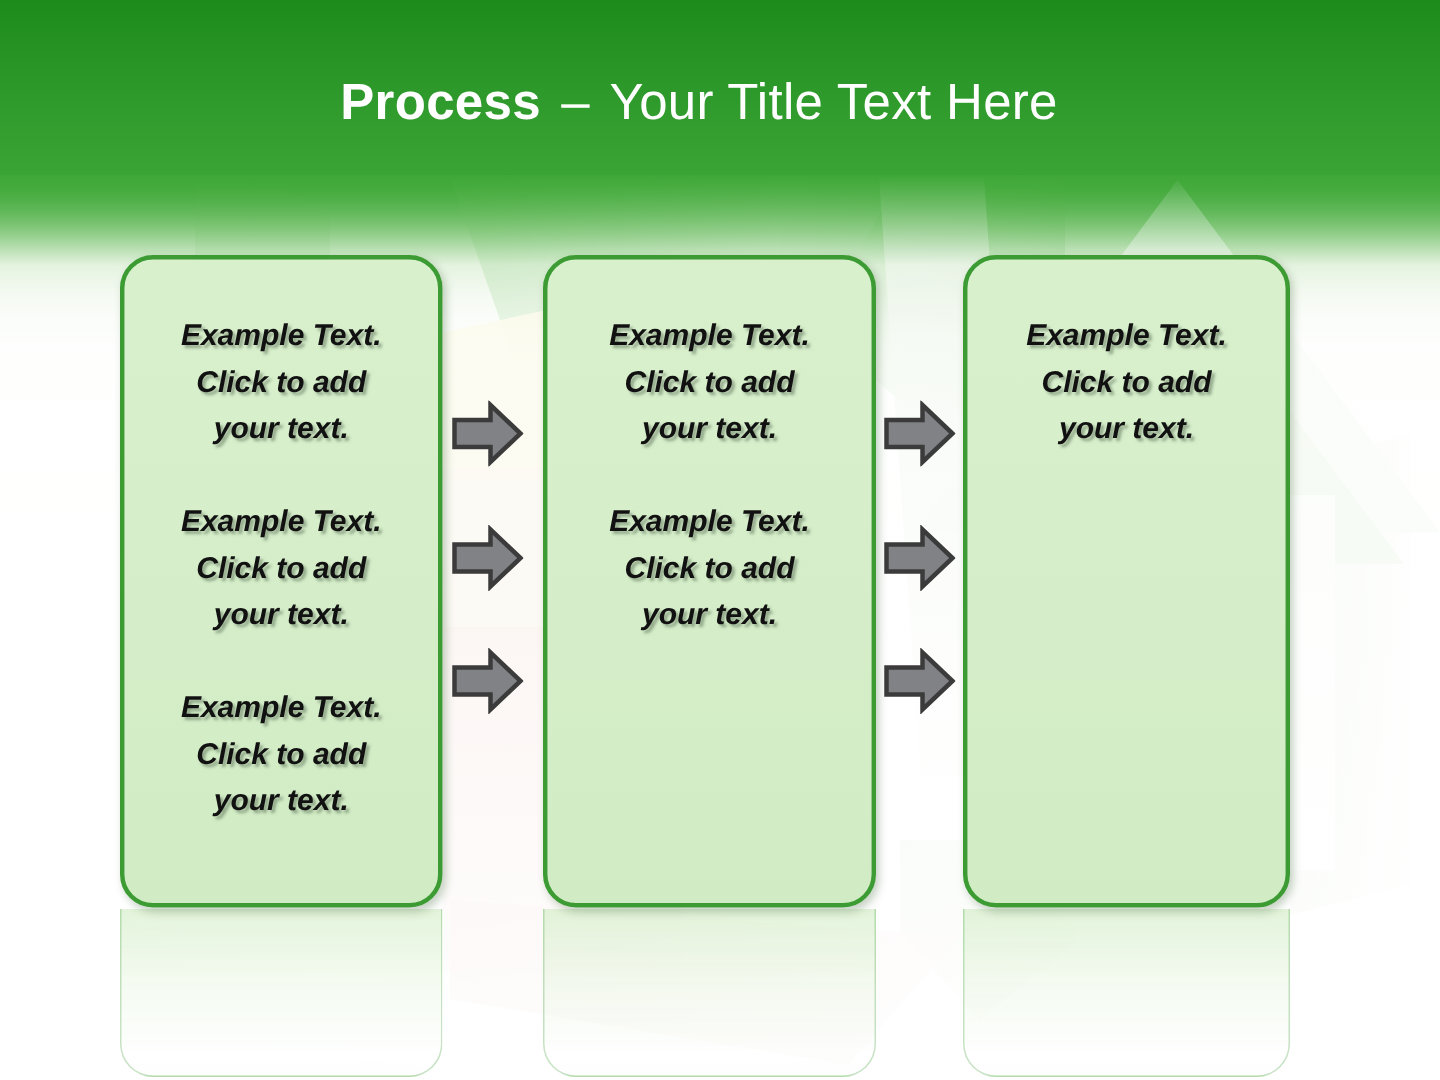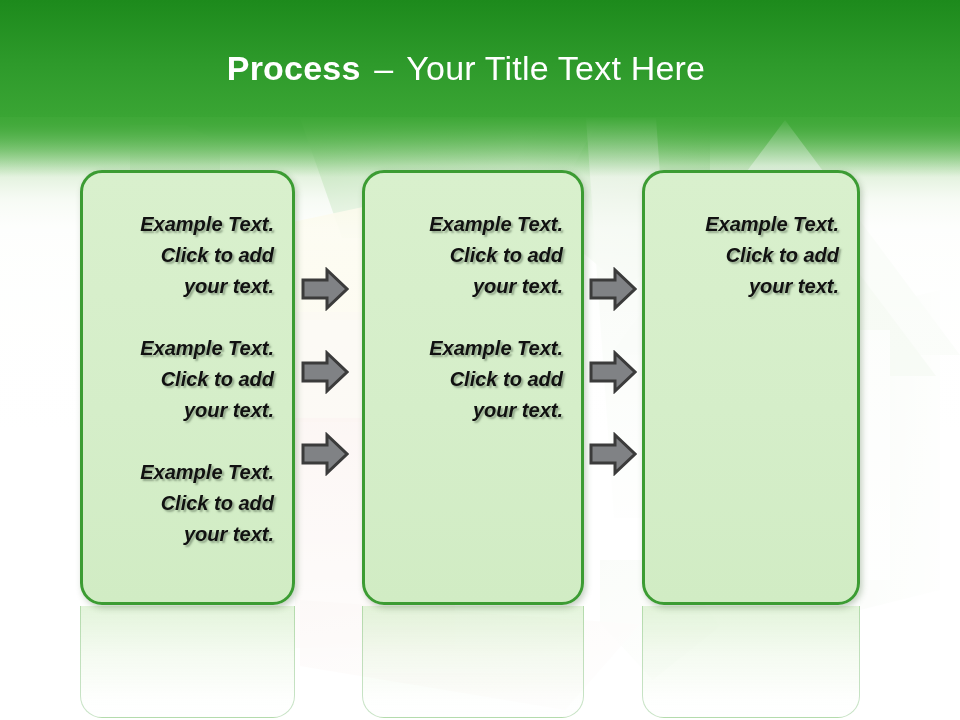--- a/index.html
+++ b/index.html
@@ -202,21 +202,21 @@
   .card-1 { left: 80px;  width: 215px; }
   .card-2 { left: 362px; width: 222px; }
   .card-3 { left: 642px; width: 218px; }
 
   .para {
     font-size: 20px;
     line-height: 31px;
     font-style: italic;
     font-weight: bold;
     color: #111111;
-    text-align: right;
+    text-align: center;
     text-shadow: 2px 2px 2px rgba(90,110,85,.55);
     margin: 0 0 31px 0;
     white-space: pre-line;
   }
   .para:last-child { margin-bottom: 0; }
 
   
   .reflect {
     position: absolute;
     top: 606px;

